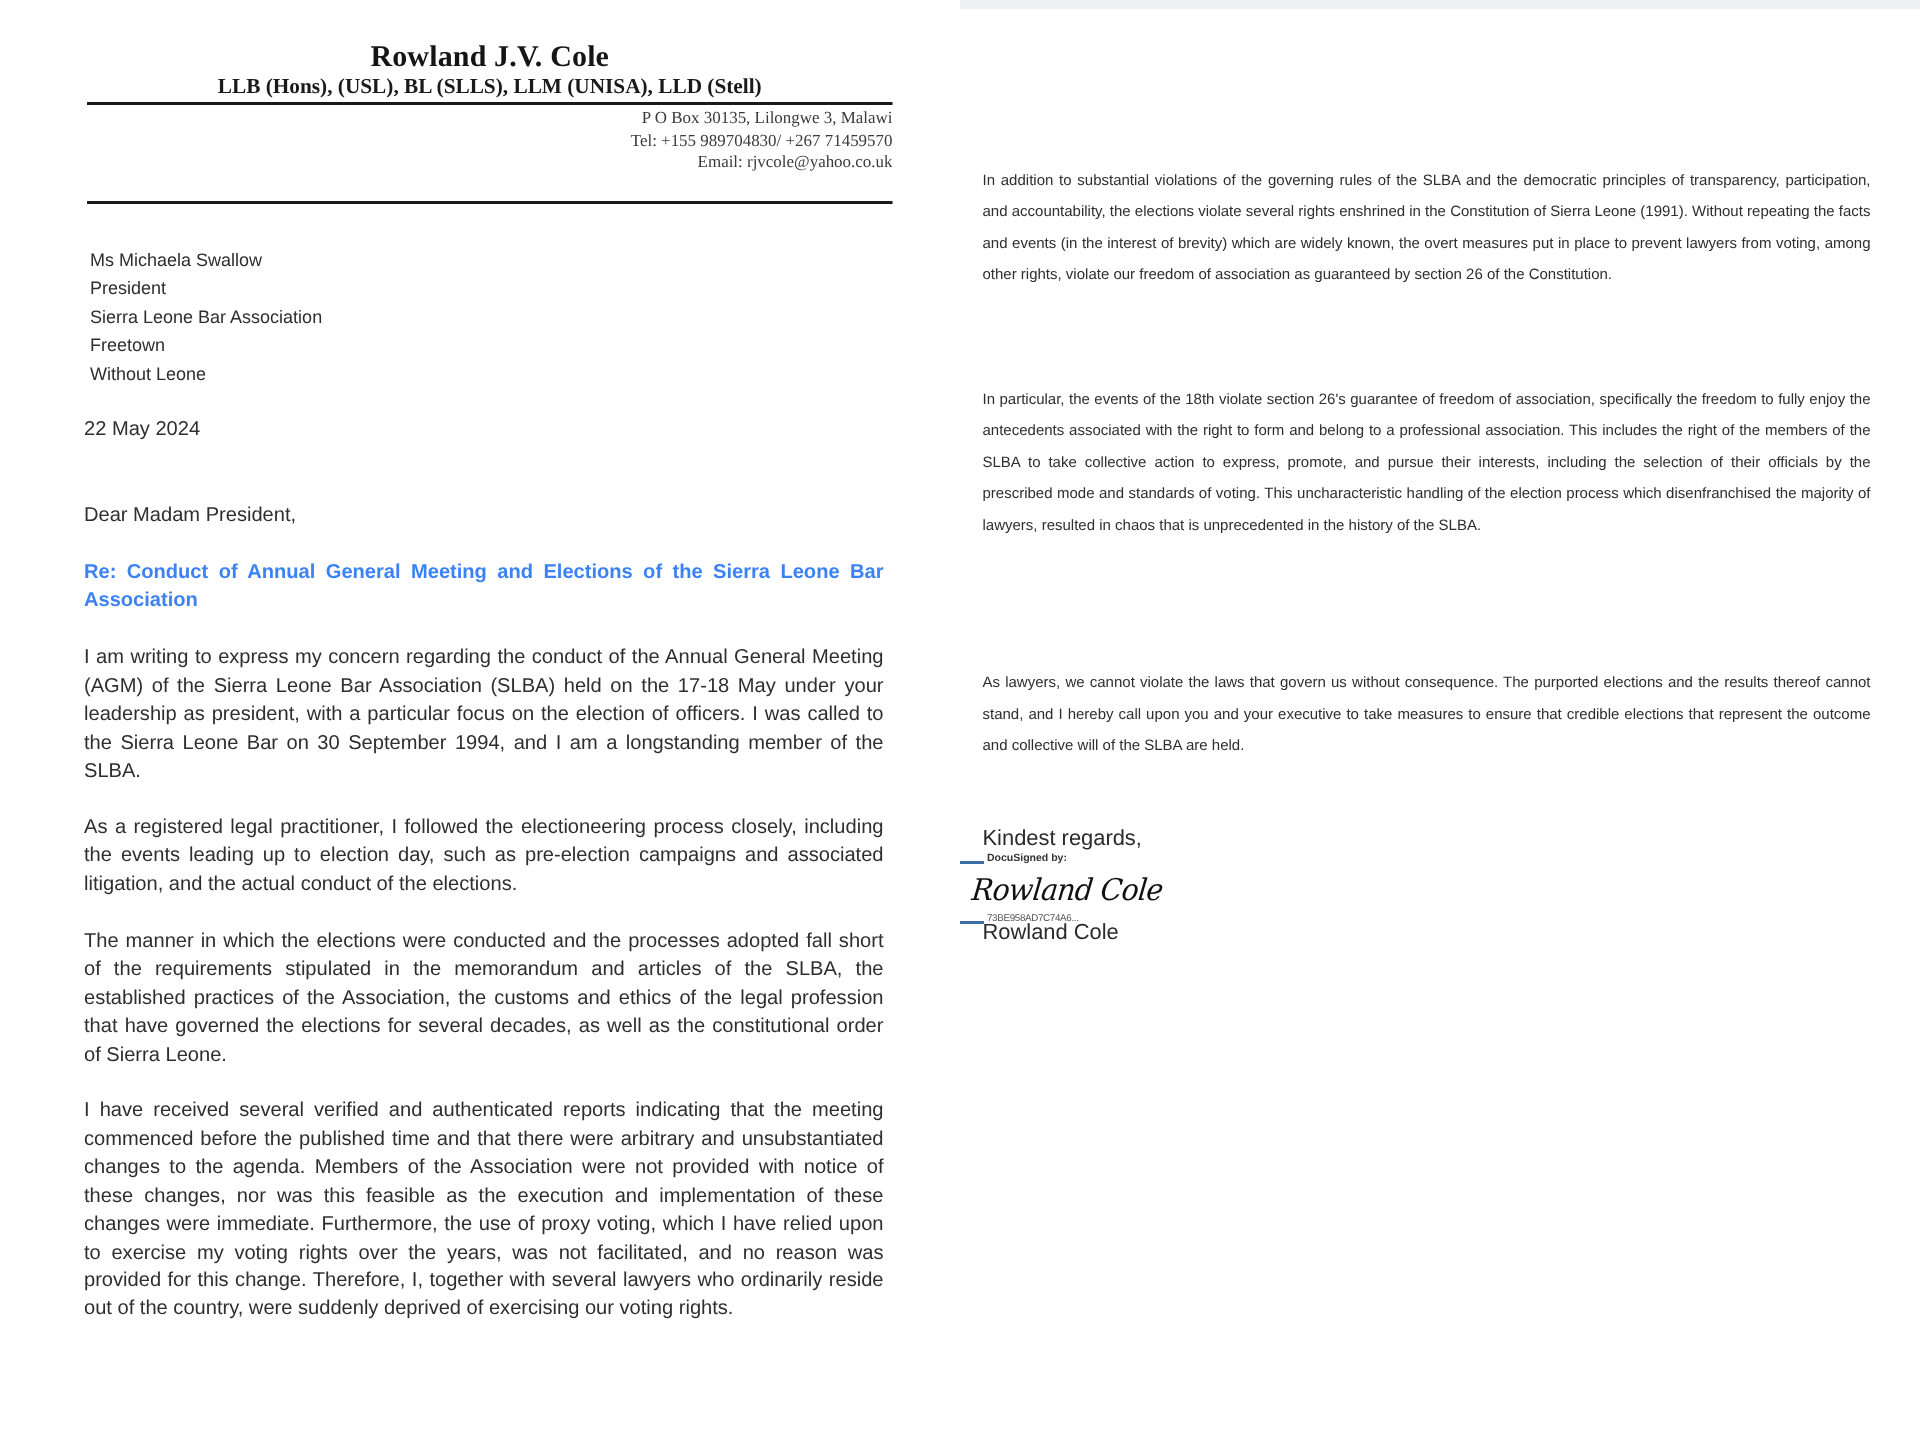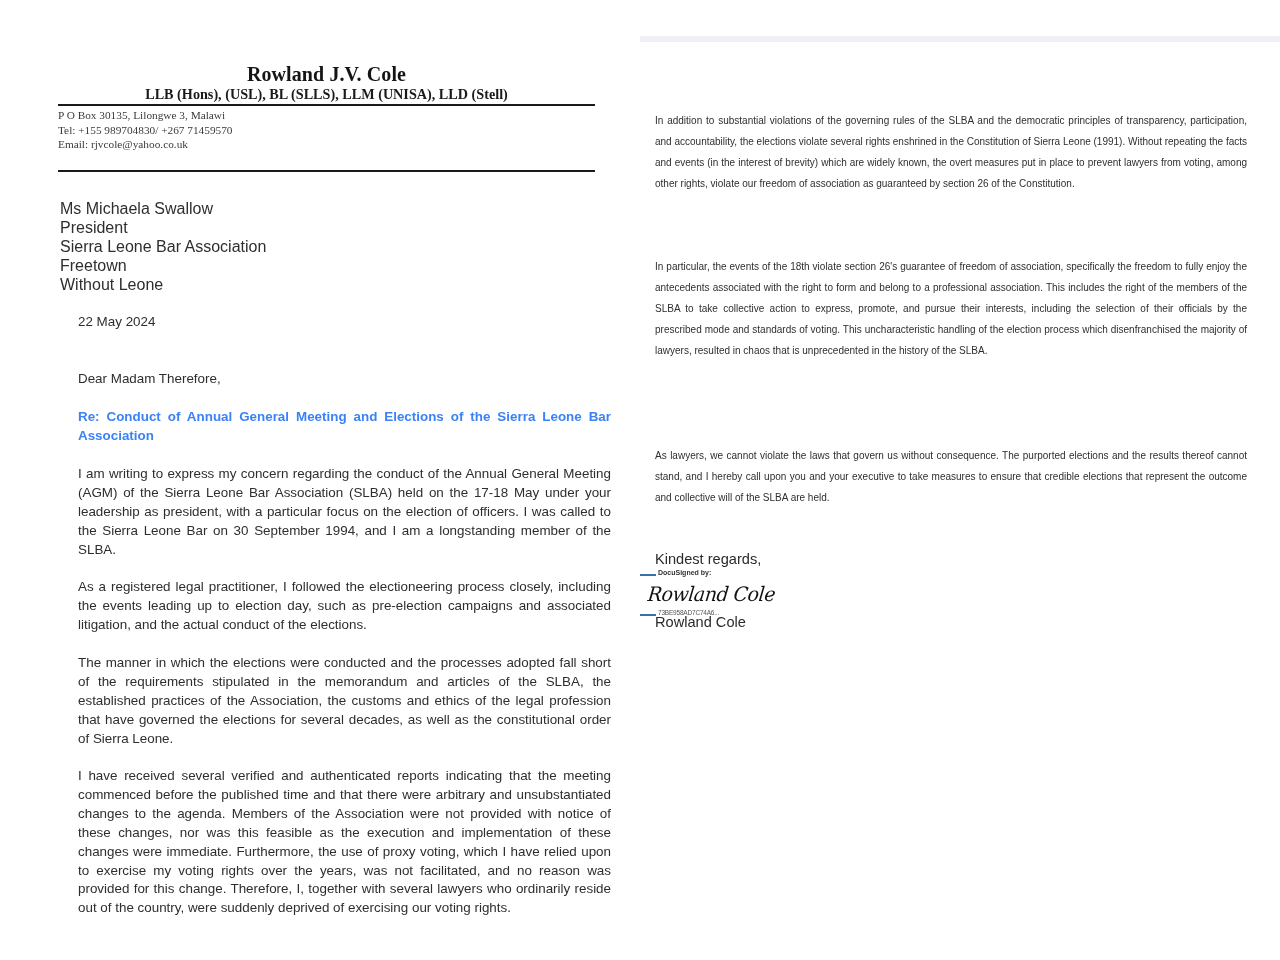--- a/index.html
+++ b/index.html
@@ -2,53 +2,53 @@
 <html><head>
 <meta charset="utf-8">
 <style>
   html, body { margin: 0; padding: 0; }
   body {
     width: 1280px; height: 960px; overflow: hidden;
     background: #ffffff; position: relative;
     font-family: "Liberation Sans", "DejaVu Sans", sans-serif;
     color: #2b2b2b;
   }
-  .page { position: absolute; top: 0; height: 864px; background: #fff; margin-top: 36px; }
+  .page { position: absolute; top: 0; height: 864px; background: #fff; }
   .page-left { left: 0; width: 640px; }
   .page-right { left: 640px; width: 640px; }
   .top-strip { position: absolute; left: 0; top: 0; width: 640px; height: 6px; background: #eef0f4; }
 
   
   .lh-name {
     position: absolute; left: 58px; width: 537px; top: 27px; text-align: center;
     font-family: "Liberation Serif", "DejaVu Serif", serif; font-weight: bold;
     font-size: 20px; color: #151515; letter-spacing: 0.1px;
   }
   .lh-quals {
     position: absolute; left: 58px; width: 537px; top: 50px; text-align: center;
     font-family: "Liberation Serif", "DejaVu Serif", serif; font-weight: bold;
     font-size: 14.2px; color: #1a1a1a;
   }
   .lh-rule { position: absolute; left: 58px; width: 537px; height: 2px; background: #1a1a1a; }
   .lh-rule.r1 { top: 68px; }
   .lh-rule.r2 { top: 134px; }
   .lh-contact {
-    position: absolute; left: 58px; width: 537px; top: 72px; text-align: left;
+    position: absolute; left: 58px; width: 537px; top: 72px; text-align: right;
     font-family: "Liberation Serif", "DejaVu Serif", serif; font-size: 11.3px;
     line-height: 14.5px; color: #3a3a3a;
   }
 
   
   .txt {
     position: absolute; font-size: 13.4px; line-height: 18.9px; color: #2e2e2e;
     text-align: justify;
   }
-  .left-col { left: 78px; width: 533px; }
+  .left-col { left: 56px; width: 533px; }
   .right-col { left: 655px; width: 592px; font-size: 10px; line-height: 20.9px; }
-  .addr { position: absolute; left: 60px; top: 164px; font-size: 16px; line-height: 18.9px; color: #2e2e2e; }
+  .addr { position: absolute; left: 60px; top: 164px; font-size: 12px; line-height: 18.9px; color: #2e2e2e; }
   .addr div { white-space: nowrap; }
   .bold { font-weight: bold; color: #3b82f6; }
 
   
   .sig-closing { position: absolute; left: 655px; top: 551px; font-size: 14.6px; color: #2a2a2a; }
   .ds-line { position: absolute; height: 1.5px; background: #3c6ea8; }
   .ds-label { position: absolute; font-size: 7px; font-weight: bold; color: #333; }
   .ds-id { position: absolute; font-size: 6.5px; color: #555; letter-spacing: -0.2px; }
   .sig-script {
     position: absolute; left: 648px; top: 583px; font-family: "DejaVu Serif", serif;
@@ -73,21 +73,21 @@
 
   <div class="addr">
     <div>Ms Michaela Swallow</div>
     <div>President</div>
     <div>Sierra Leone Bar Association</div>
     <div>Freetown</div>
     <div>Without Leone</div>
   </div>
 
   <div class="txt left-col" style="top:277px;">22 May 2024</div>
-  <div class="txt left-col" style="top:334px;">Dear Madam Therefore,</div>
+  <div class="txt left-col" style="top:334px;">Dear Madam President,</div>
   <div class="txt left-col bold" style="top:372px;">Re: Conduct of Annual General Meeting and Elections of the Sierra Leone Bar Association</div>
 
   <div class="txt left-col" style="top:429px;">I am writing to express my concern regarding the conduct of the Annual General Meeting (AGM) of the Sierra Leone Bar Association (SLBA) held on the 17-18 May under your leadership as president, with a particular focus on the election of officers. I was called to the Sierra Leone Bar on 30 September 1994, and I am a longstanding member of the SLBA.</div>
   <div class="txt left-col" style="top:542px;">As a registered legal practitioner, I followed the electioneering process closely, including the events leading up to election day, such as pre-election campaigns and associated litigation, and the actual conduct of the elections.</div>
   <div class="txt left-col" style="top:618px;">The manner in which the elections were conducted and the processes adopted fall short of the requirements stipulated in the memorandum and articles of the SLBA, the established practices of the Association, the customs and ethics of the legal profession that have governed the elections for several decades, as well as the constitutional order of Sierra Leone.</div>
   <div class="txt left-col" style="top:731px;">I have received several verified and authenticated reports indicating that the meeting commenced before the published time and that there were arbitrary and unsubstantiated changes to the agenda. Members of the Association were not provided with notice of these changes, nor was this feasible as the execution and implementation of these changes were immediate. Furthermore, the use of proxy voting, which I have relied upon to exercise my voting rights over the years, was not facilitated, and no reason was provided for this change. Therefore, I, together with several lawyers who ordinarily reside out of the country, were suddenly deprived of exercising our voting rights.</div>
 </div>
 
 <div class="page page-right">
   <div class="top-strip"></div>

